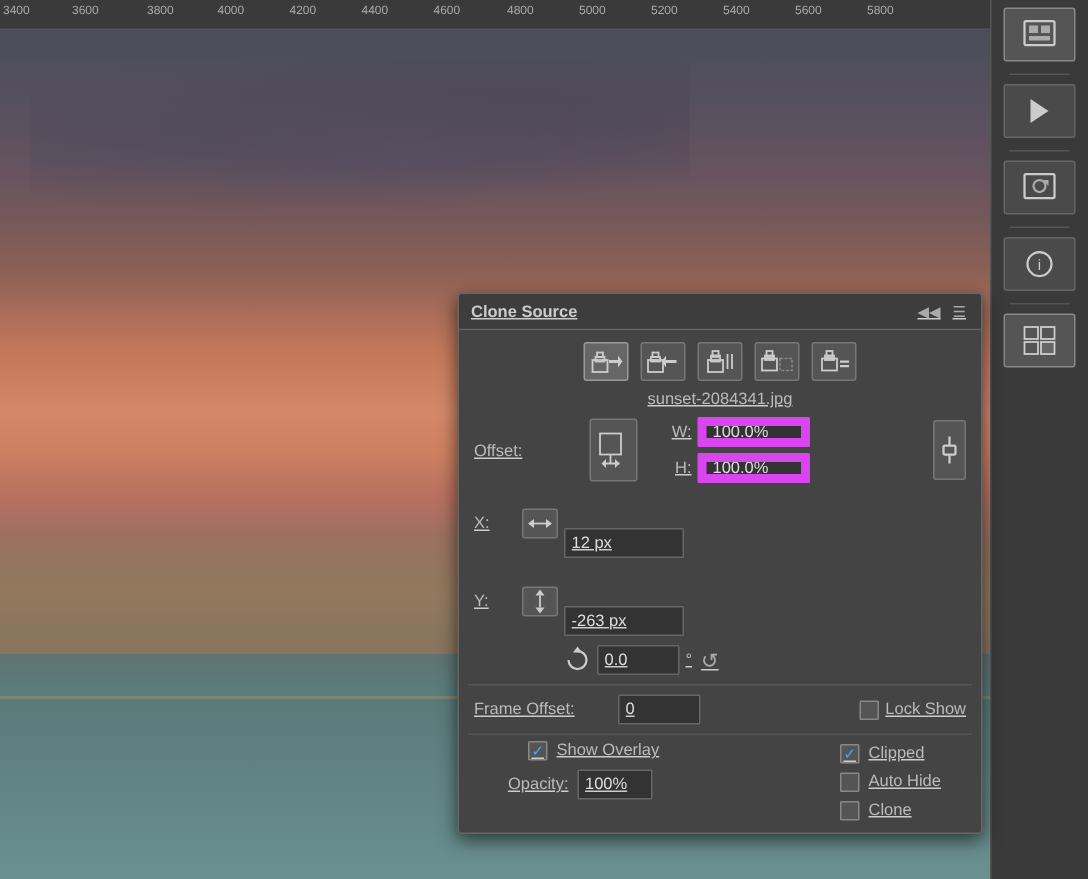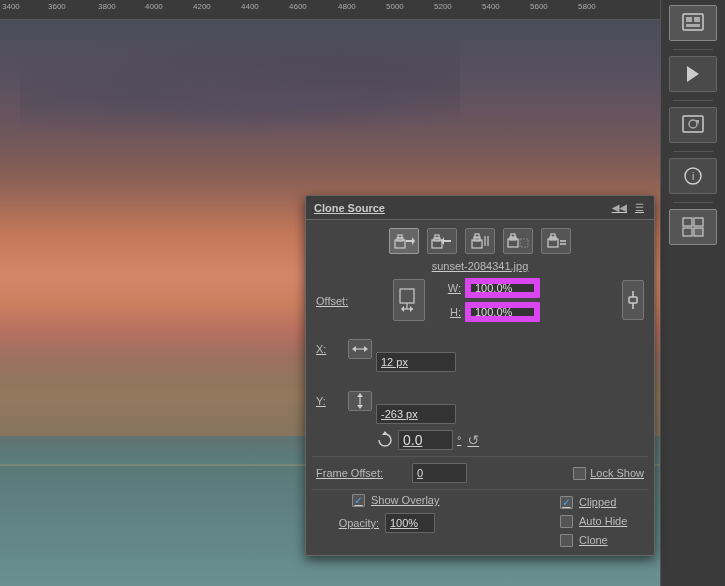--- a/index.html
+++ b/index.html
@@ -268,21 +268,21 @@
       align-items: center;
       gap: 4px;
       margin-top: 4px;
       margin-left: 60px;
     }
 
     .rotate-input {
       background: #333;
       border: 1px solid #666;
       color: #ddd;
-      font-size: 14px;
+      font-size: 11px;
       padding: 1px 4px;
       height: 20px;
       width: 55px;
       border-radius: 1px;
     }
 
     .rotate-unit {
       color: #bbb;
       font-size: 11px;
     }

